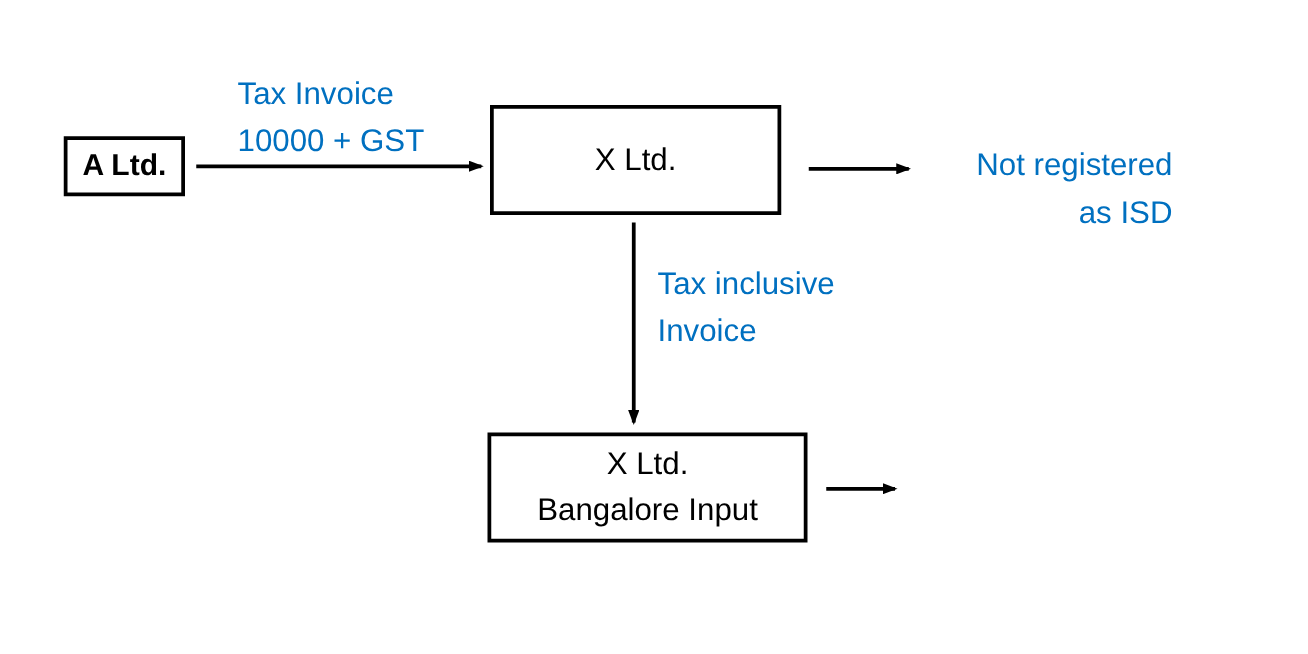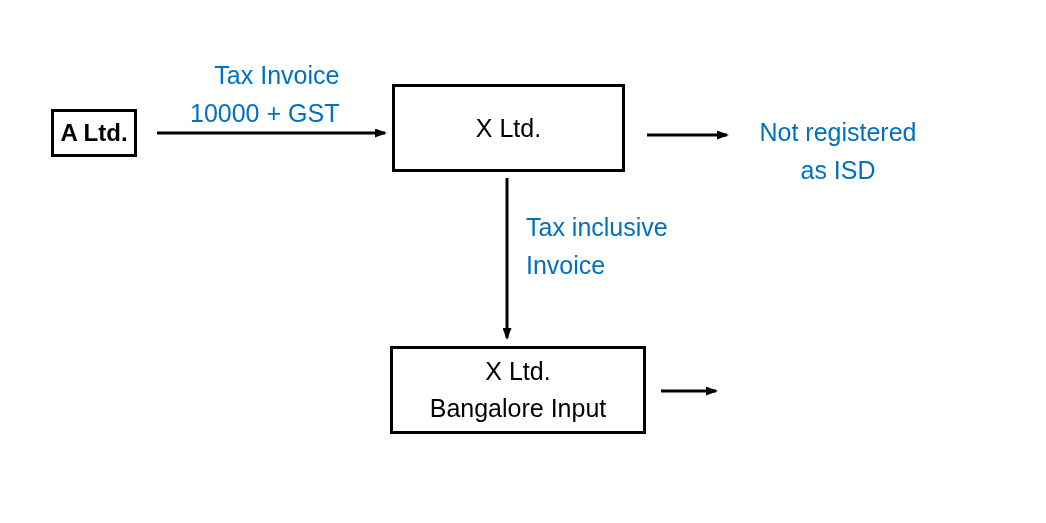--- a/index.html
+++ b/index.html
@@ -34,21 +34,21 @@
     text-align: center;
     color: #000000;
     box-sizing: border-box;
   }
   .node-box .line {
     display: block;
   }
   .box-a-ltd {
     left: 51px;
     top: 109px;
-    width: 86px;
+    width: 97px;
     height: 48px;
     font-size: 24px;
     font-weight: bold;
   }
   .box-mumbai {
     left: 392px;
     top: 84px;
     width: 233px;
     height: 88px;
     font-size: 25px;
@@ -65,27 +65,27 @@
   .blue-label {
     position: absolute;
     color: #0070C0;
     font-size: 25px;
     line-height: 38px;
     white-space: nowrap;
   }
   .label-tax-invoice {
     left: 190px;
     top: 56px;
-    text-align: right;
+    text-align: left;
   }
   .label-not-registered {
     left: 738px;
     top: 113px;
     width: 200px;
-    text-align: center;
+    text-align: right;
   }
   .label-tax-inclusive {
     left: 526px;
     top: 208px;
     text-align: left;
   }
   .label-cannot-take {
     left: 728px;
     top: 353px;
     text-align: left;

